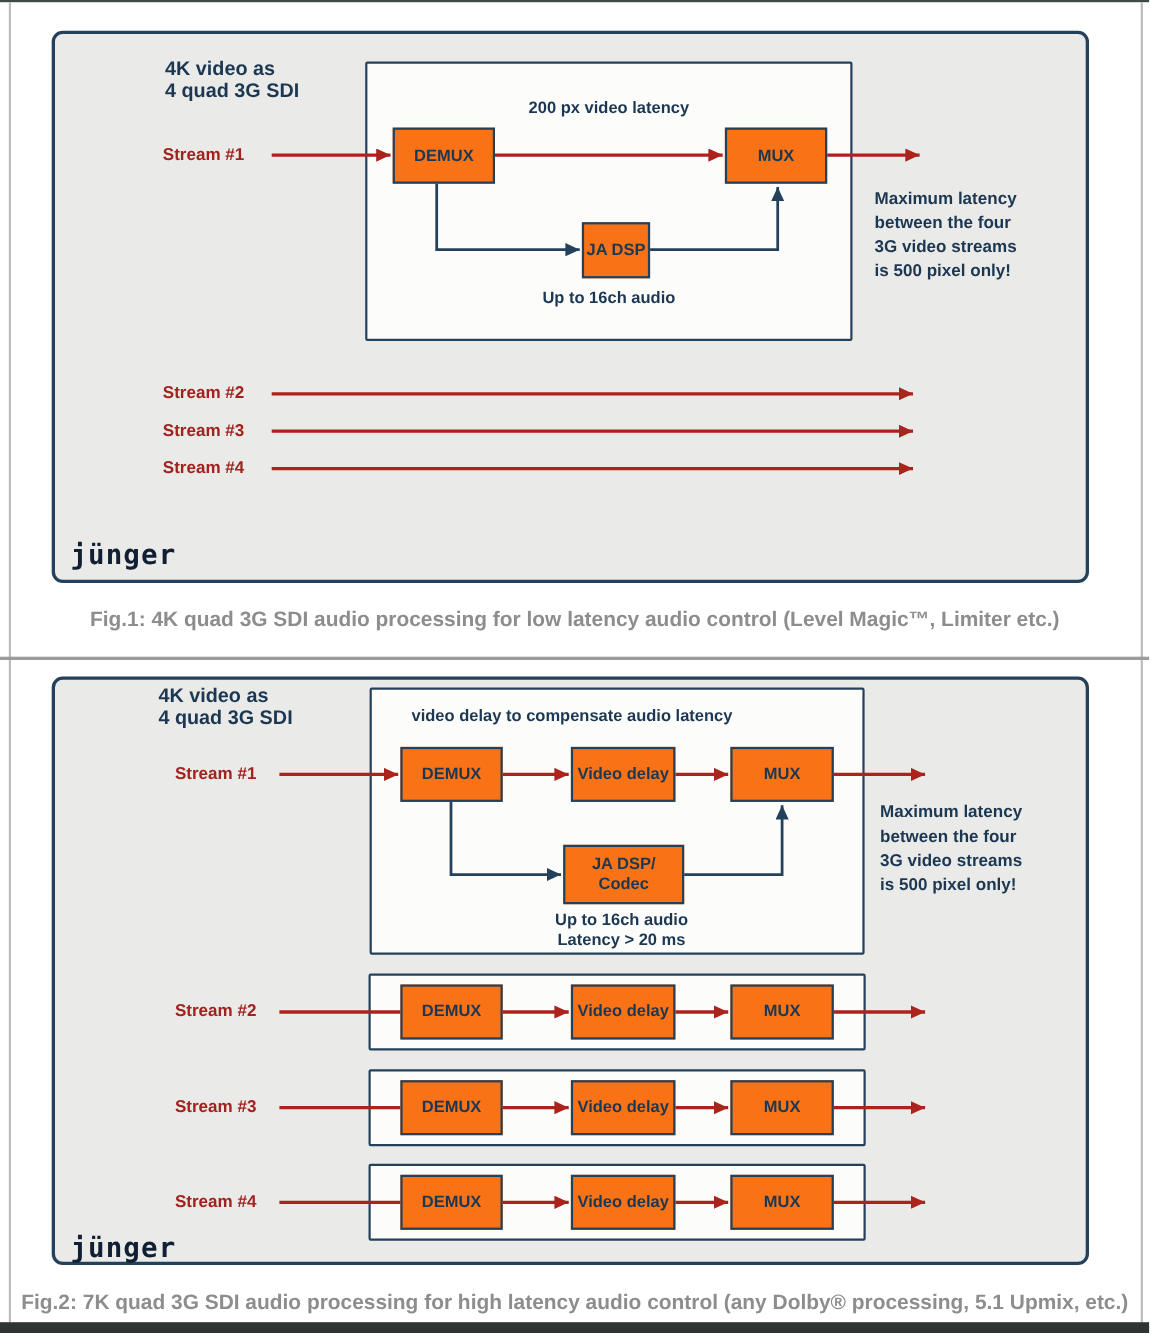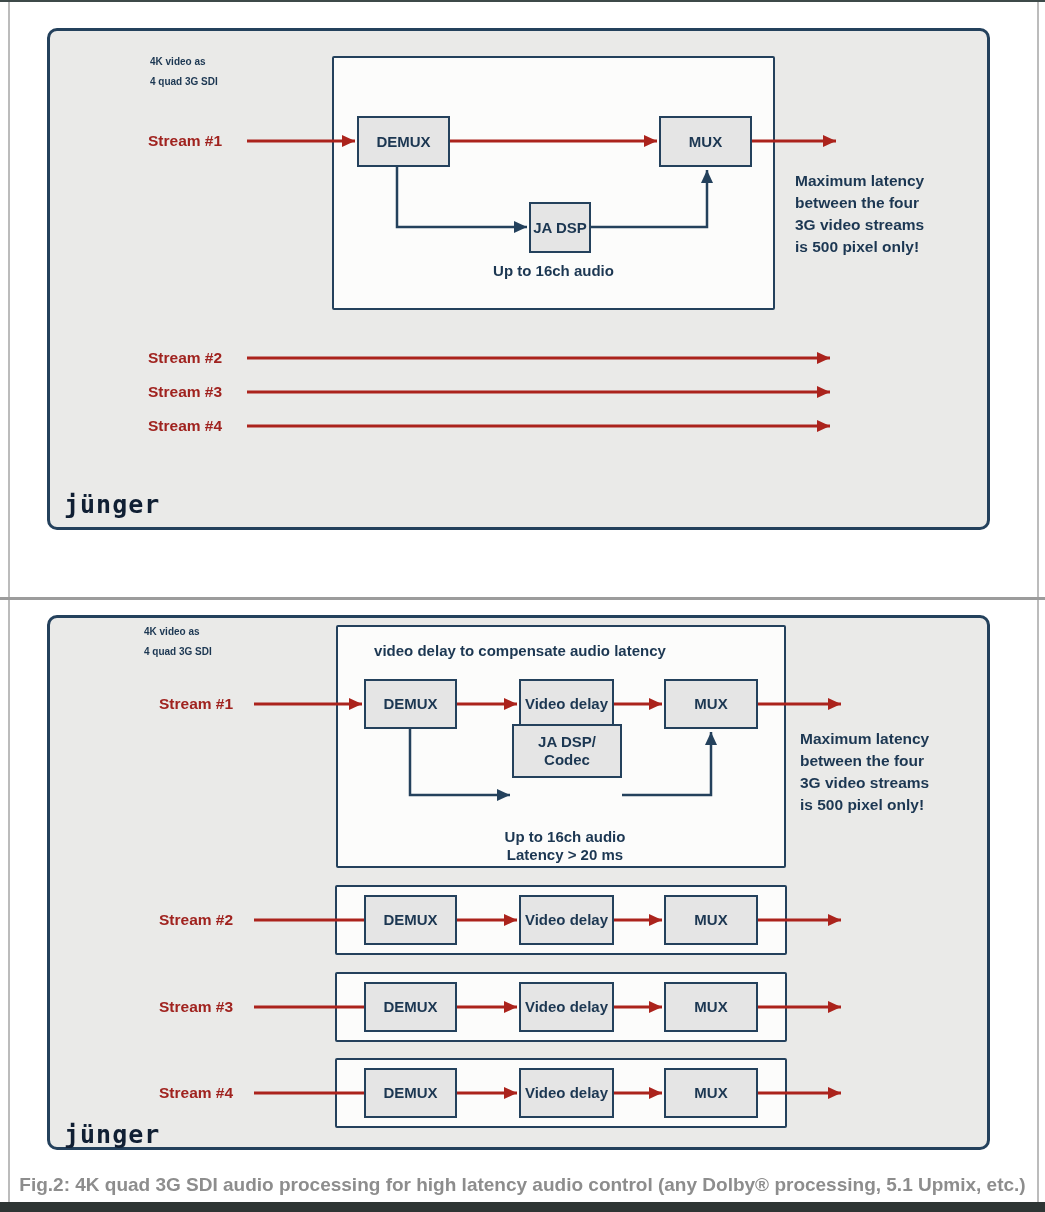--- a/index.html
+++ b/index.html
@@ -9,26 +9,26 @@
   }
   .fig{
     position:absolute;background:#eaeae8;border:3px solid #24415c;
     border-radius:10px;box-sizing:border-box;z-index:1;
   }
   .panel{
     position:absolute;background:#fcfcfb;border:2px solid #24415c;
     box-sizing:border-box;z-index:1;border-radius:2px;
   }
   .box{
-    position:absolute;background:#e5e5e5;border:2px solid #24415c;
+    position:absolute;background:#f97316;border:2px solid #24415c;
     box-sizing:border-box;display:flex;flex-direction:column;align-items:center;justify-content:center;
     color:#1c3752;font-weight:bold;font-size:15px;z-index:3;text-align:center;line-height:18px;
   }
   .navy-note{
-    position:absolute;color:#1c3752;font-weight:bold;font-size:10px;
+    position:absolute;color:#1c3752;font-weight:bold;font-size:18px;
     line-height:20px;z-index:2;white-space:nowrap;
   }
   .latency-note{
     position:absolute;color:#1c3752;font-weight:bold;font-size:15.5px;
     line-height:22px;z-index:2;white-space:nowrap;
   }
   .center-note{
     position:absolute;color:#1c3752;font-weight:bold;font-size:15px;
     line-height:18px;text-align:center;z-index:2;
   }
@@ -60,20 +60,21 @@
   <div class="chrome" style="left:0;top:1202px;width:1045px;height:10px;background:#2e3534;"></div>
 
   <div class="fig" style="left:47px;top:28px;width:943px;height:502px;"></div>
 
   <div class="navy-note" style="left:150px;top:52px;">
     <span class="line">4K video as</span>
     <span class="line">4 quad 3G SDI</span>
   </div>
 
   <div class="panel" style="left:332px;top:56px;width:443px;height:254px;"></div>
+  <div class="center-note" style="left:332px;top:90px;width:443px;">200 px video latency</div>
 
   <div class="box" style="left:357px;top:116px;width:93px;height:51px;">DEMUX</div>
   <div class="box" style="left:659px;top:116px;width:93px;height:51px;">MUX</div>
   <div class="box" style="left:529px;top:202px;width:62px;height:51px;">JA DSP</div>
 
   <div class="center-note" style="left:332px;top:262px;width:443px;">
     <span class="line">Up to 16ch audio</span>
   </div>
 
   <div class="latency-note" style="left:795px;top:170px;">
@@ -83,36 +84,37 @@
     <span class="line">is 500 pixel only!</span>
   </div>
 
   <div class="red-label" style="left:148px;top:132px;">Stream #1</div>
   <div class="red-label" style="left:148px;top:349px;">Stream #2</div>
   <div class="red-label" style="left:148px;top:383px;">Stream #3</div>
   <div class="red-label" style="left:148px;top:417px;">Stream #4</div>
 
   <div class="logo" style="left:64px;top:490px;">jünger</div>
 
+  <div class="caption" style="top:553px;">Fig.1: 4K quad 3G SDI audio processing for low latency audio control (Level Magic™, Limiter etc.)</div>
 
   <div class="fig" style="left:47px;top:615px;width:943px;height:535px;"></div>
 
   <div class="navy-note" style="left:144px;top:622px;">
     <span class="line">4K video as</span>
     <span class="line">4 quad 3G SDI</span>
   </div>
 
   <div class="panel" style="left:336px;top:625px;width:450px;height:243px;"></div>
   <div class="center-note" style="left:336px;top:642px;width:368px;">video delay to compensate audio latency</div>
 
   <div class="box" style="left:364px;top:679px;width:93px;height:50px;">DEMUX</div>
   <div class="box" style="left:519px;top:679px;width:95px;height:50px;">Video delay</div>
   <div class="box" style="left:664px;top:679px;width:94px;height:50px;">MUX</div>
 
-  <div class="box" style="left:512px;top:724px;width:110px;height:54px;">
+  <div class="box" style="left:512px;top:768px;width:110px;height:54px;">
     <span class="line">JA DSP/</span>
     <span class="line">Codec</span>
   </div>
 
   <div class="center-note" style="left:415px;top:828px;width:300px;">
     <span class="line">Up to 16ch audio</span>
     <span class="line">Latency &gt; 20 ms</span>
   </div>
 
   <div class="latency-note" style="left:800px;top:728px;">
@@ -137,21 +139,21 @@
   <div class="red-label" style="left:159px;top:998px;">Stream #3</div>
 
   <div class="panel" style="left:335px;top:1058px;width:452px;height:70px;"></div>
   <div class="box" style="left:364px;top:1068px;width:93px;height:50px;">DEMUX</div>
   <div class="box" style="left:519px;top:1068px;width:95px;height:50px;">Video delay</div>
   <div class="box" style="left:664px;top:1068px;width:94px;height:50px;">MUX</div>
   <div class="red-label" style="left:159px;top:1084px;">Stream #4</div>
 
   <div class="logo" style="left:64px;top:1120px;">jünger</div>
 
-  <div class="caption" style="top:1174px;">Fig.2: 4K quad 3G SDI audio processing for high latency audio control (any Dolby® processing, 5.1 Upmix, etc.)</div>
+  <div class="caption" style="top:1174px;">Fig.2: 7K quad 3G SDI audio processing for high latency audio control (any Dolby® processing, 5.1 Upmix, etc.)</div>
 
   <svg id="arrow-layer" width="1045" height="1212" viewBox="0 0 1045 1212">
     <defs>
       <marker id="arrR" markerUnits="userSpaceOnUse" markerWidth="14" markerHeight="13" refX="13" refY="6" orient="auto">
         <path d="M0,0 L13,6 L0,12 Z" fill="#ab231c"></path>
       </marker>
       <marker id="arrN" markerUnits="userSpaceOnUse" markerWidth="14" markerHeight="13" refX="13" refY="6" orient="auto">
         <path d="M0,0 L13,6 L0,12 Z" fill="#24415c"></path>
       </marker>
     </defs>

